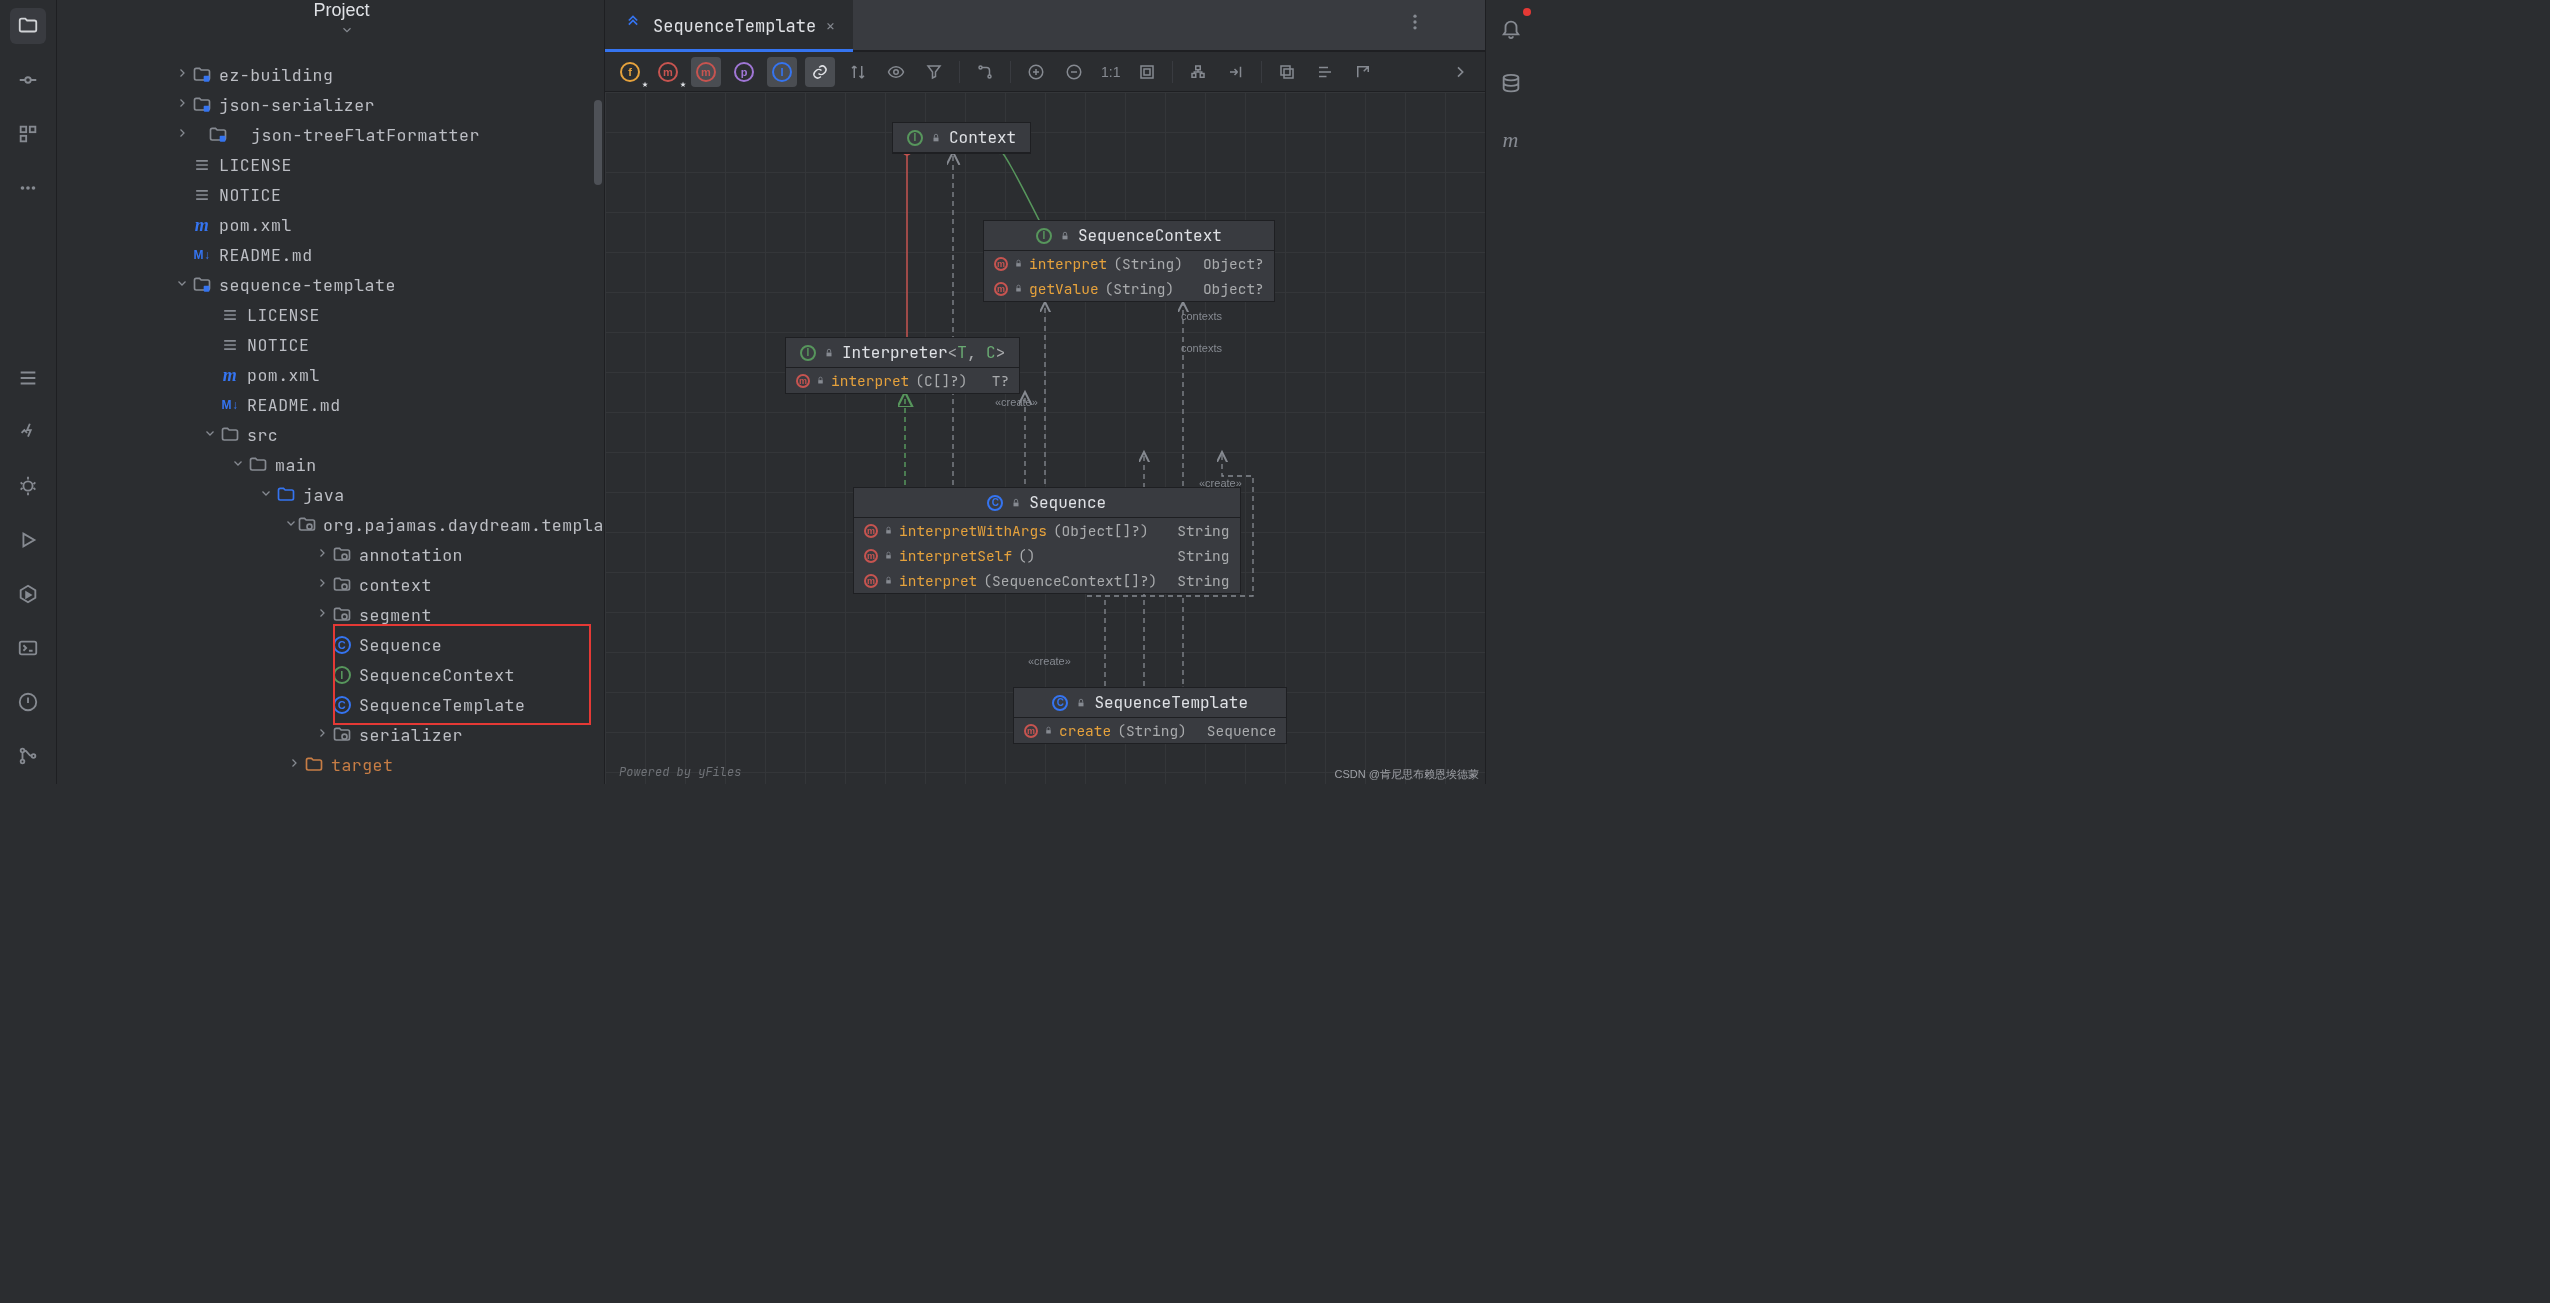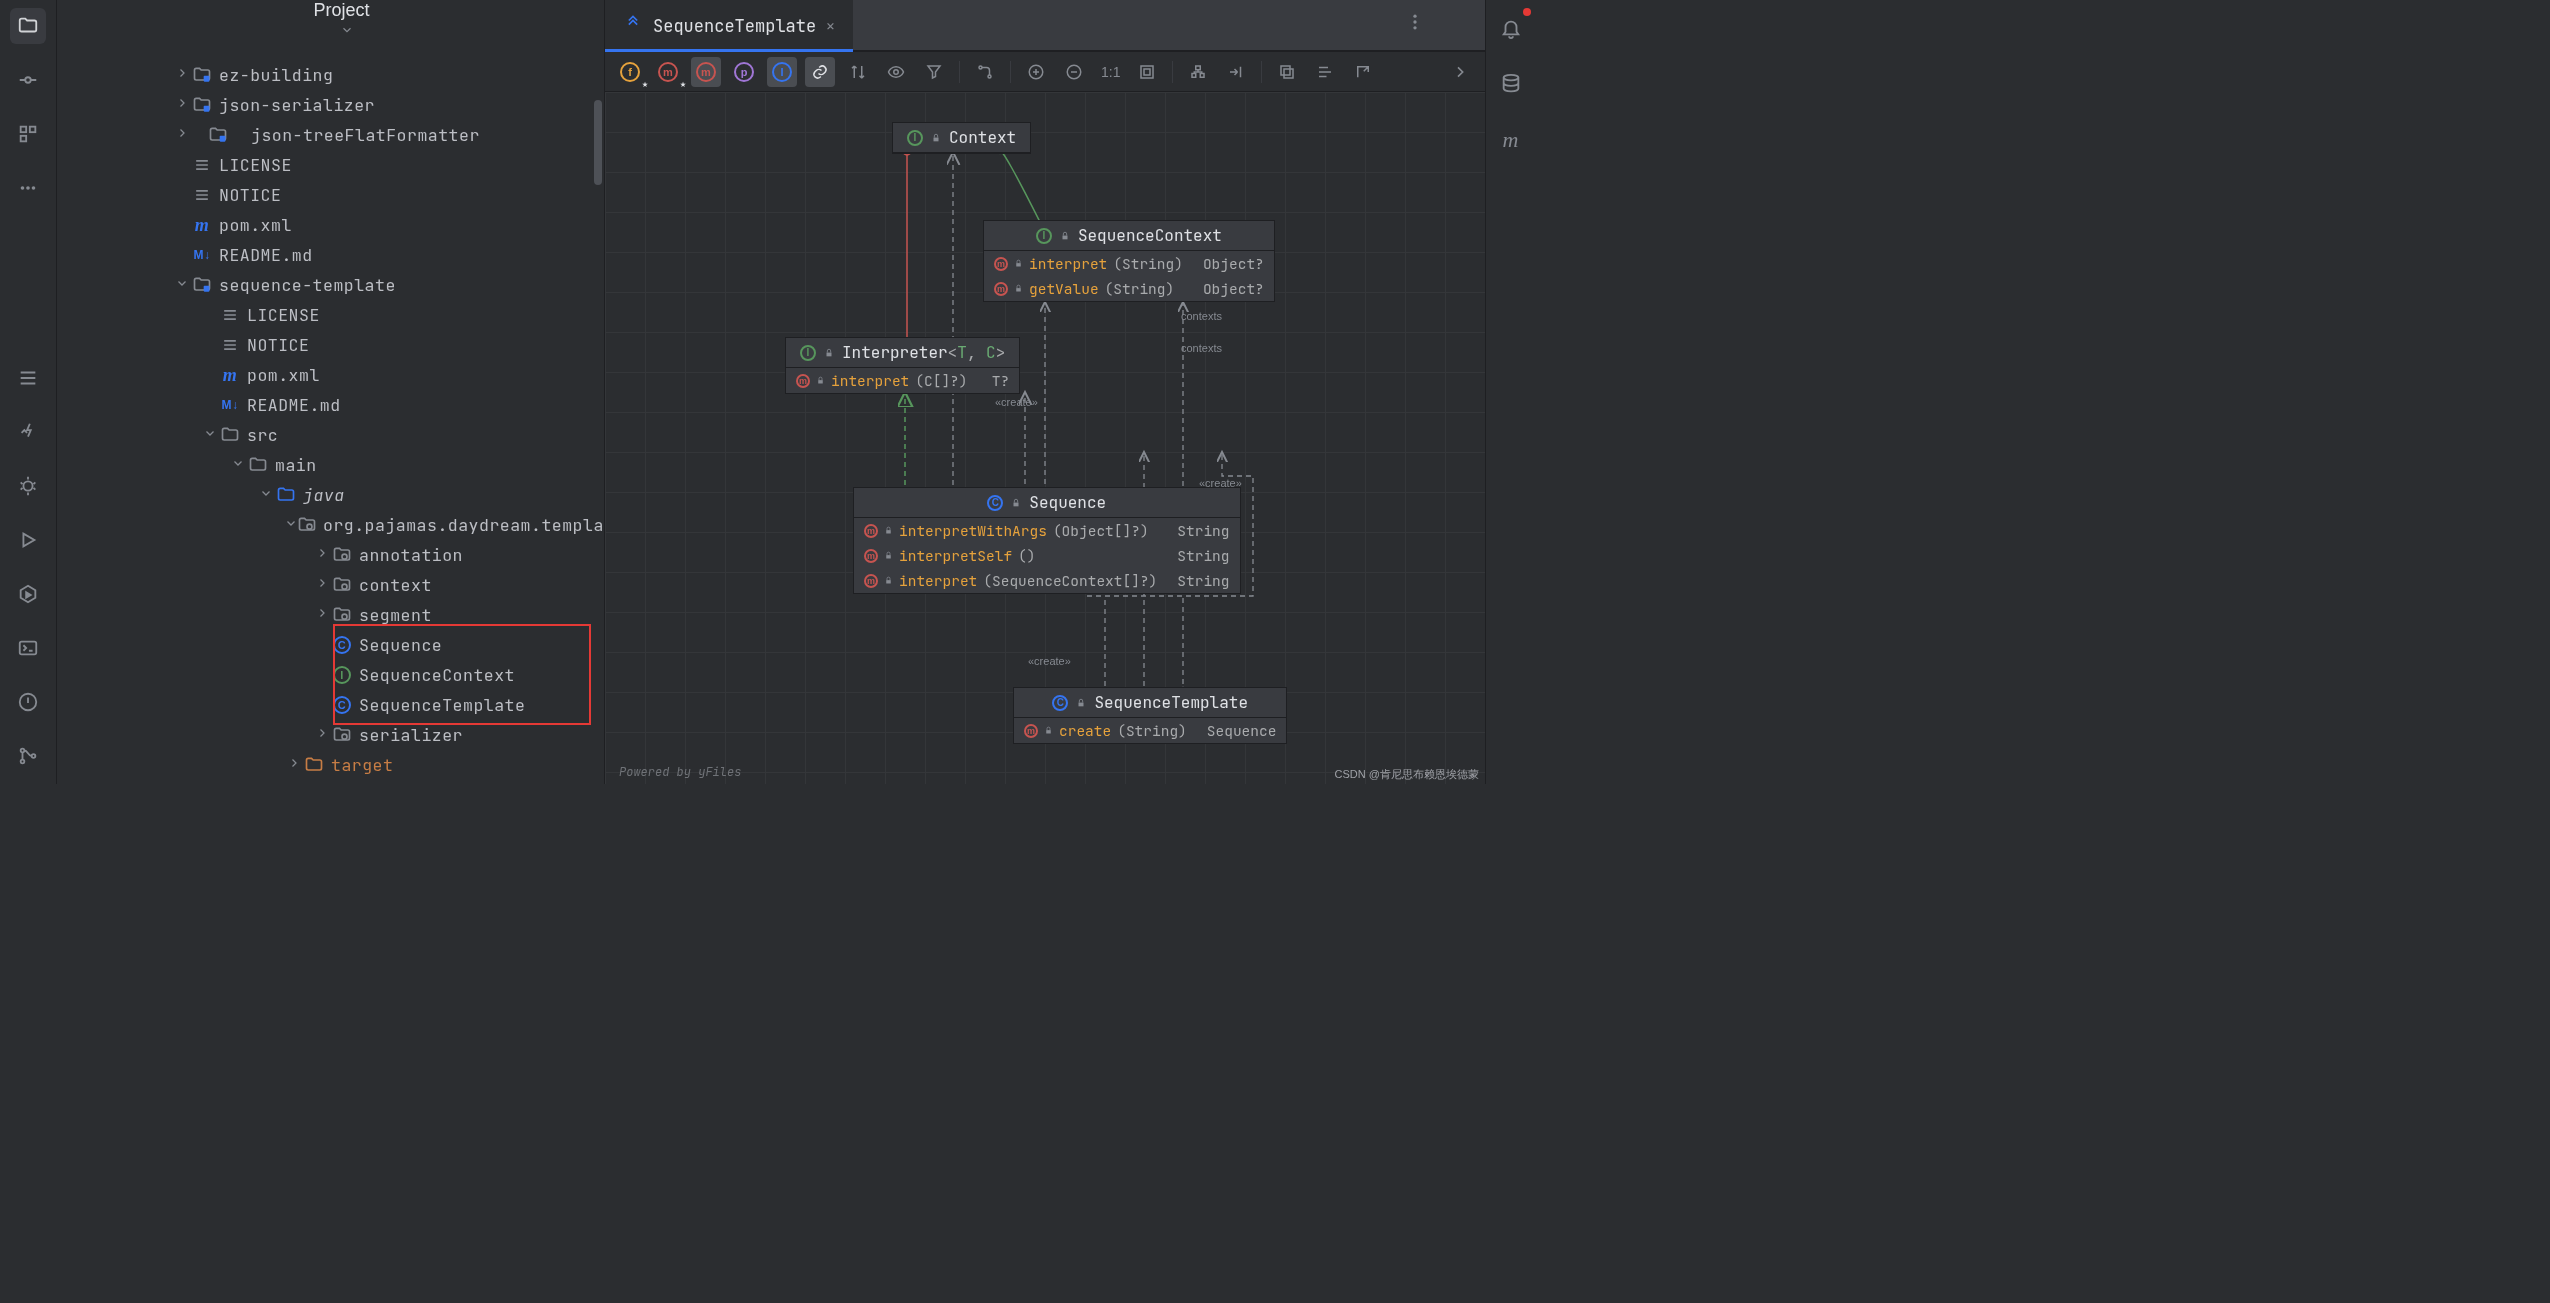--- a/index.html
+++ b/index.html
@@ -357,21 +357,21 @@
           <span class="arrow"><svg width="12" height="12" viewBox="0 0 24 24" fill="none" stroke="#868a91" stroke-width="2.5">
               <path d="M5 9l7 7 7-7"></path>
             </svg></span>
           <span class="ticon">
             <svg style="width:20px;height:20px;" viewBox="0 0 24 24" fill="none" stroke="#868a91" stroke-width="2">
               <path d="M3 6a2 2 0 012-2h4l2 2h8a2 2 0 012 2v8a2 2 0 01-2 2H5a2 2 0 01-2-2V6z"></path>
             </svg>
           </span>
           <span>main</span>
         </div>
-        <div class="tree-item" style="padding-left: 200px; font-style: italic;">
+        <div class="tree-item" style="padding-left: 200px;">
           <span class="arrow"><svg width="12" height="12" viewBox="0 0 24 24" fill="none" stroke="#868a91" stroke-width="2.5">
               <path d="M5 9l7 7 7-7"></path>
             </svg></span>
           <span class="ticon">
             <svg style="width:20px;height:20px;" viewBox="0 0 24 24" fill="none" stroke="#3574f0" stroke-width="2">
               <path d="M3 6a2 2 0 012-2h4l2 2h8a2 2 0 012 2v8a2 2 0 01-2 2H5a2 2 0 01-2-2V6z"></path>
             </svg>
           </span>
           <span>java</span>
         </div>

